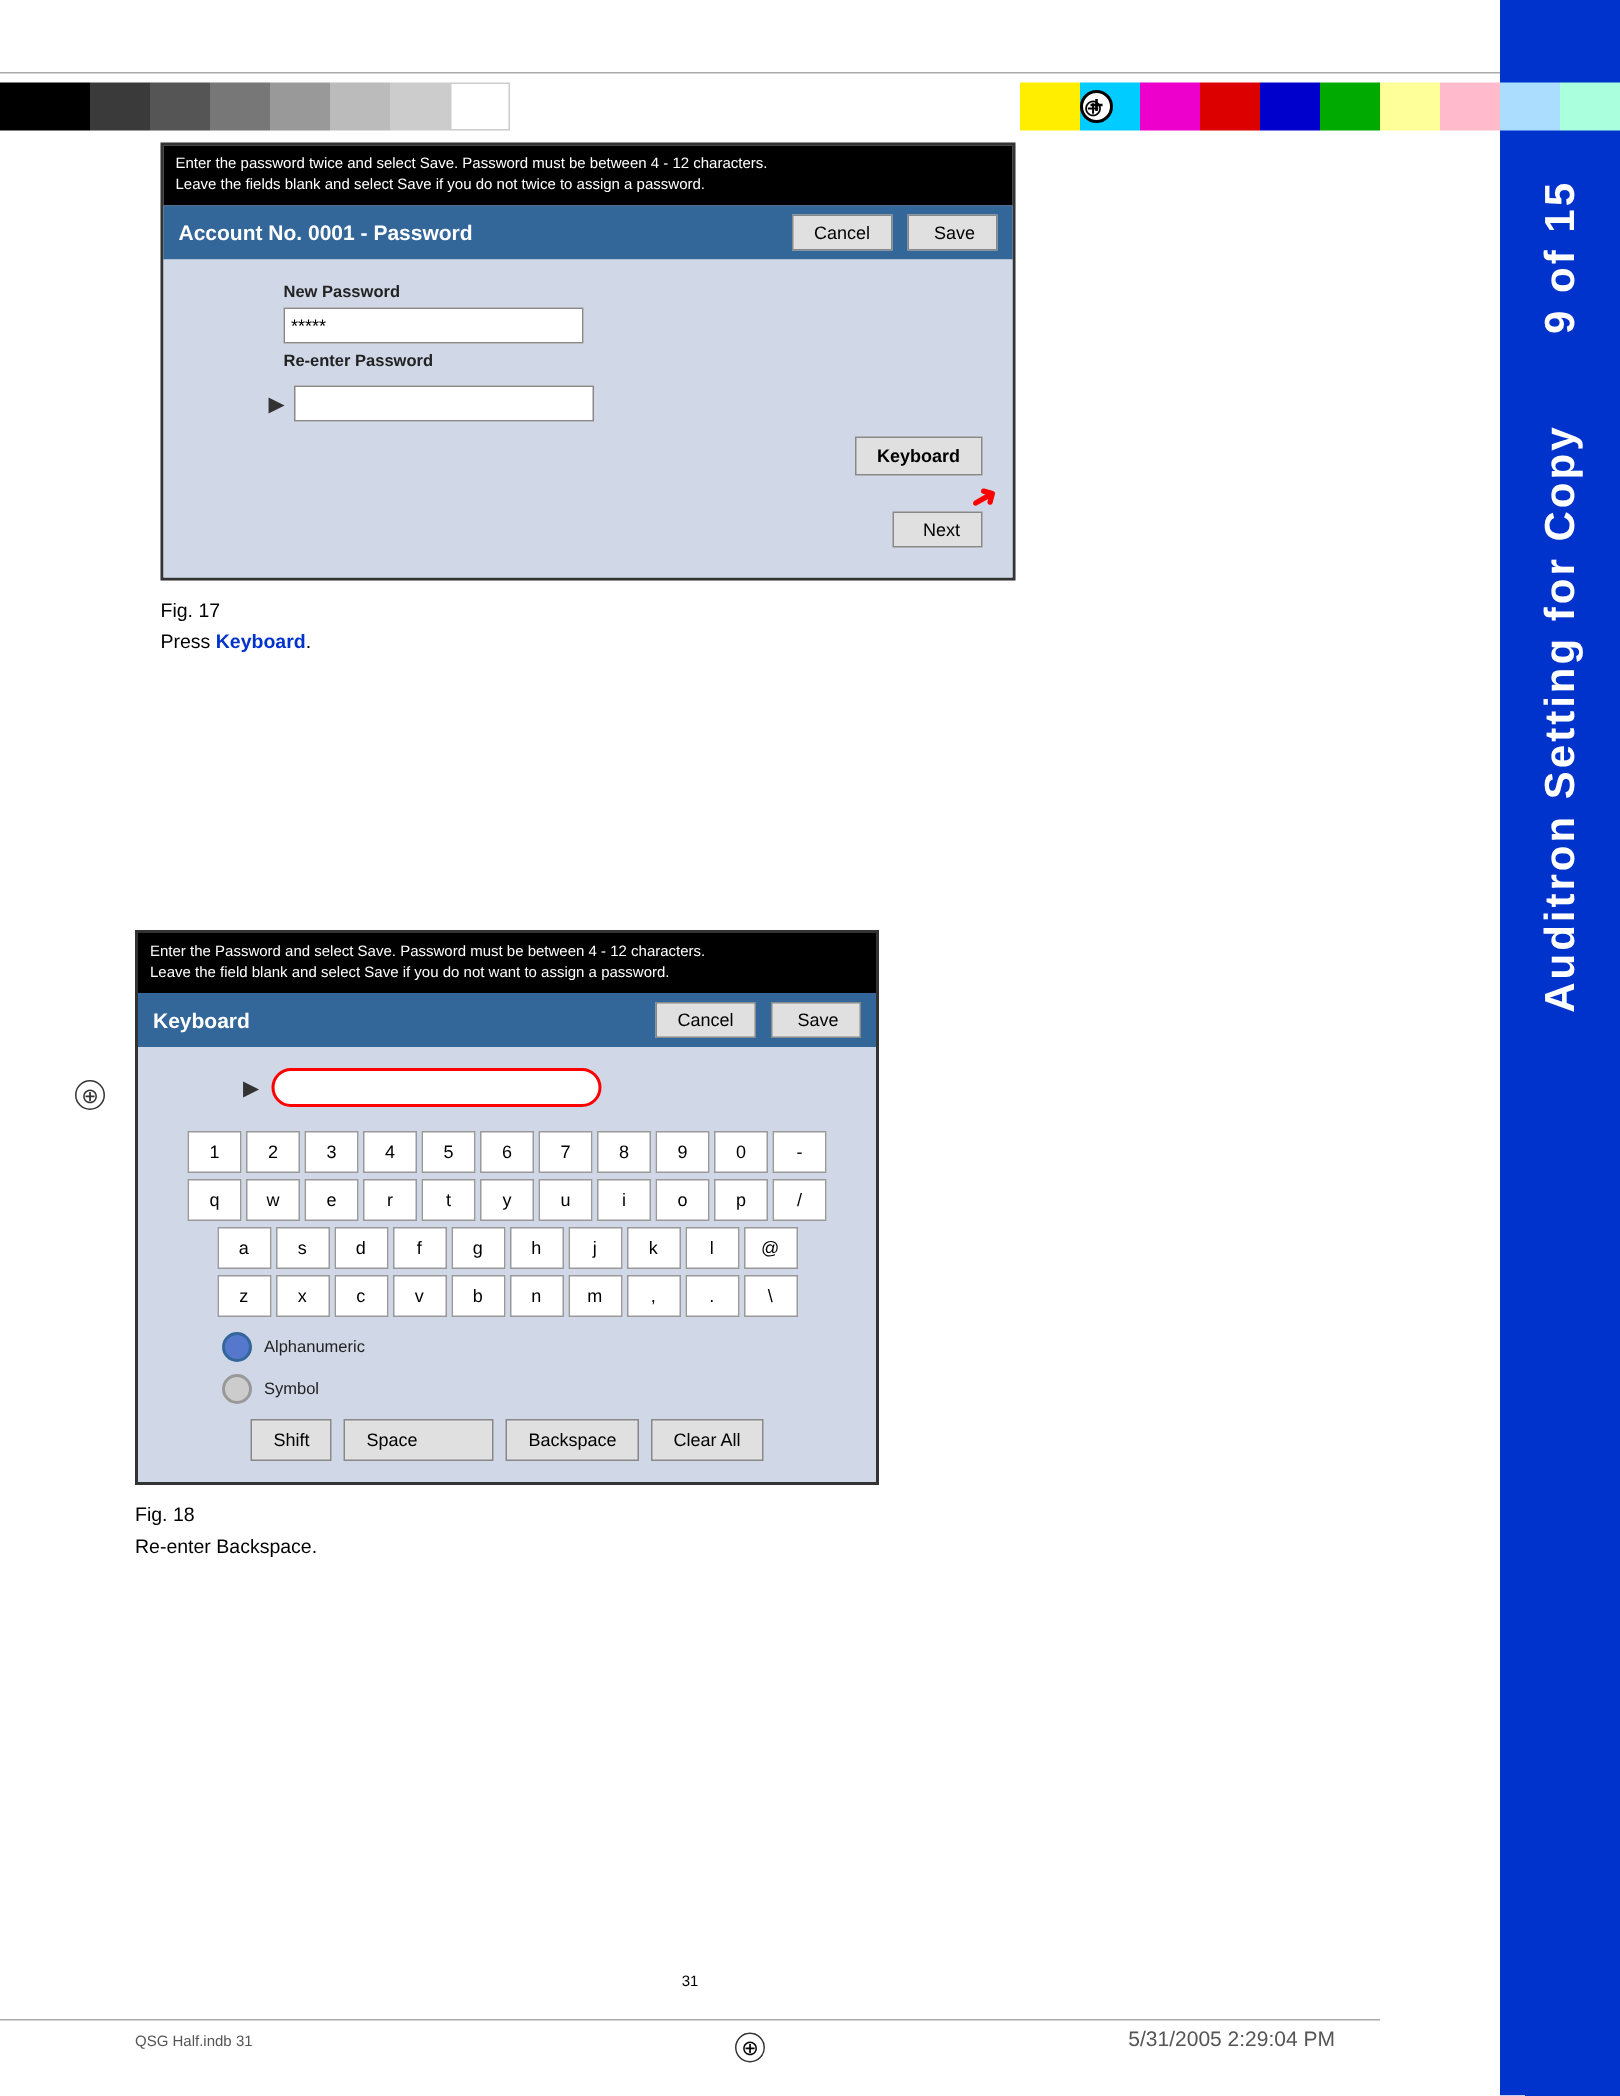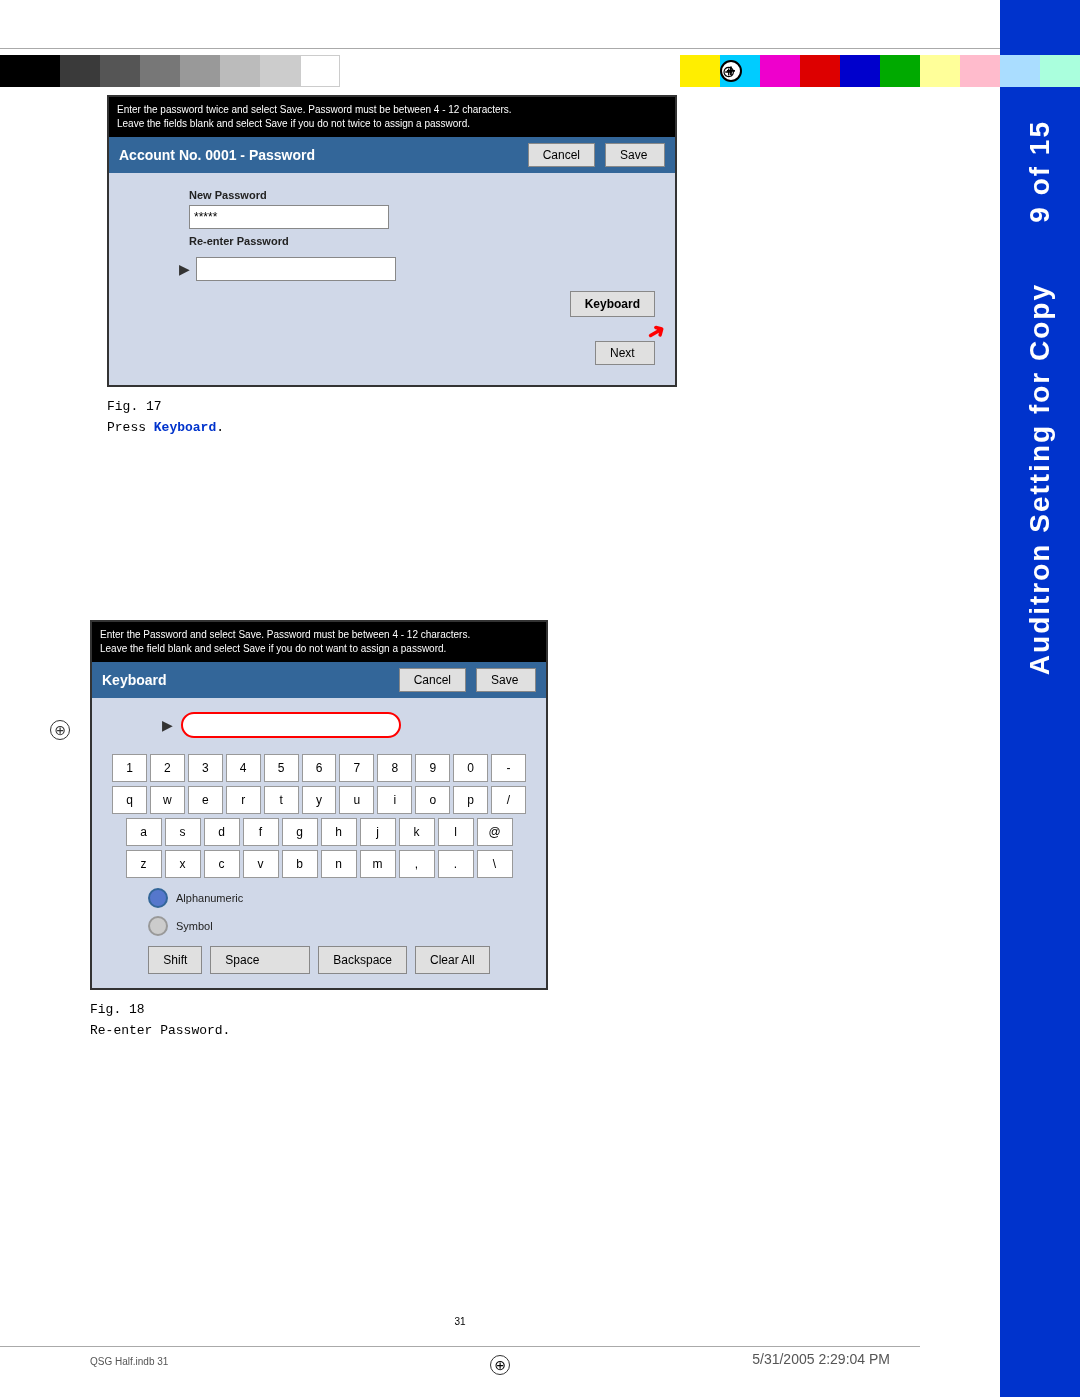--- a/index.html
+++ b/index.html
@@ -135,21 +135,21 @@
       font-weight: bold;
       flex: 1;
     }
     .screen-btn {
       background: #e0e0e0;
       border: 1px solid #888;
       padding: 4px 14px;
       font-size: 12px;
       cursor: pointer;
       min-width: 60px;
-      text-align: left;
+      text-align: right;
     }
 
     .screen-body {
       padding: 16px 20px 20px 20px;
       background: #d0d8e8;
       min-height: 200px;
     }
 
     .field-label {
       font-size: 11px;
@@ -198,21 +198,20 @@
       display: flex;
       justify-content: flex-end;
       margin-top: 24px;
     }
 
     
     .fig-caption {
       margin-top: 10px;
       font-size: 13px;
       line-height: 1.6;
-      font-family: Liberation Mono, monospace;
     }
     .fig-caption .keyword-blue {
       color: #0033cc;
       font-weight: bold;
     }
 
     
     .fig18-area {
       position: absolute;
       top: 620px;
@@ -415,21 +414,21 @@
     </div>
     <div class="fig-caption">
       <span>Fig. 17</span><br>
       <span>Press </span><span class="keyword-blue">Keyboard</span><span>.</span>
     </div>
   </div>
 
   <div style="position:absolute; top: 720px; left: 50px; width: 20px; height: 20px; border-radius: 50%; border: 1.5px solid #333; display: flex; align-items: center; justify-content: center; font-size:14px; color:#333;">⊕</div>
 
   <div class="fig18-area">
-    <div class="screen-box" style="width: 458px;">
+    <div class="screen-box" style="width: 496px;">
       <div class="screen-instruction">
         <span>Enter the Password and select Save.  Password must be between 4 - 12 characters.</span><br>
         <span>Leave the field blank and select Save if you do not want to assign a password.</span>
       </div>
       <div class="screen-header">
         <div class="screen-header-title">Keyboard</div>
         <div class="screen-btn">Cancel</div>
         <div class="screen-btn">Save</div>
       </div>
       <div class="keyboard-screen-body">
@@ -510,21 +509,21 @@
         <div class="bottom-row">
           <div class="bottom-key">Shift</div>
           <div class="bottom-key" style="width:100px;">Space</div>
           <div class="bottom-key">Backspace</div>
           <div class="bottom-key">Clear All</div>
         </div>
       </div>
     </div>
     <div class="fig-caption">
       <span>Fig. 18</span><br>
-      <span>Re-enter Password.</span>
+      <span>Re-enter Backspace.</span>
     </div>
   </div>
 
   <div class="page-number">31</div>
 
   <div class="footer-left">QSG Half.indb  31</div>
 
   <div style="position:absolute; bottom: 22px; left: 490px; width: 20px; height: 20px; border-radius: 50%; border: 1.5px solid #333; display:flex; align-items:center; justify-content:center; font-size: 14px;">⊕</div>
 
   <div class="footer-right">5/31/2005  2:29:04 PM</div>

